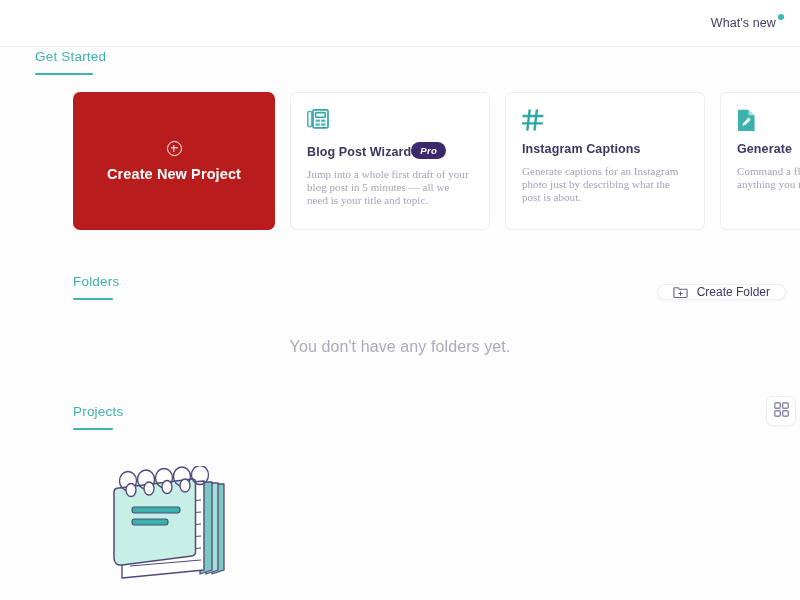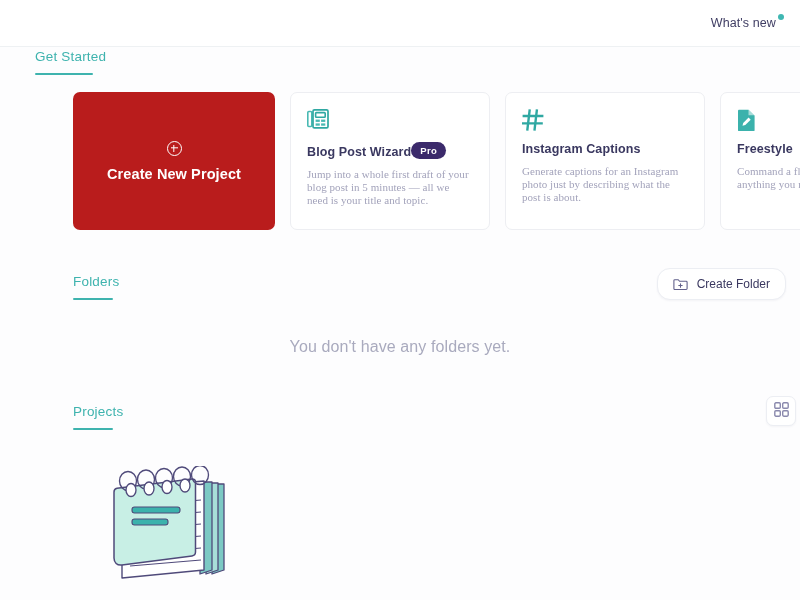--- a/index.html
+++ b/index.html
@@ -148,20 +148,21 @@
     white-space: nowrap;
   }
   .pro-badge {
     background: #3b2a6b;
     color: #ffffff;
     font-size: 9.5px;
     font-weight: bold;
     border-radius: 9px;
     padding: 2.5px 9px 3px 9px;
     letter-spacing: .3px;
+    font-style: italic;
   }
   .card-desc {
     font-size: 11px;
     line-height: 13px;
     color: #a3a3bb;
     letter-spacing: .05px;
     font-family: Liberation Serif, serif;
   }
 
   
@@ -170,21 +171,21 @@
     align-items: flex-end;
     justify-content: space-between;
     padding: 0 14px 0 73px;
     margin-top: 42px;
   }
   .btn-create-folder {
     background: #ffffff;
     border: 1px solid #eceef3;
     border-radius: 13px;
     box-shadow: 0 1px 2px rgba(60,60,90,.05);
-    height: 32px;
+    height: 16px;
     display: flex;
     align-items: center;
     gap: 9px;
     padding: 0 15px;
     font-size: 12px;
     color: #3a3860;
     cursor: pointer;
     margin-top: -6px;
   }
   .btn-create-folder svg { display: block; }
@@ -282,21 +283,21 @@
 
     <div class="card">
       <div class="card-icon">
         <svg width="19" height="23" viewBox="0 0 19 23">
           <path d="M1 1.6 C1 1.1 1.4 0.7 1.9 0.7 L11.5 0.7 L17.6 6.5 L17.6 21.2 C17.6 21.7 17.2 22.1 16.7 22.1 L1.9 22.1 C1.4 22.1 1 21.7 1 21.2 Z" fill="#3bb2ac"></path>
           <path d="M11.5 0.7 L11.5 6.2 L17.6 6.2 Z" fill="#ffffff" opacity="0.55"></path>
           <path d="M11.6 8.6 L6.2 14.0 L5.5 16.8 L8.3 16.1 L13.7 10.7 Z" fill="#ffffff"></path>
         </svg>
       </div>
       <div class="card-title-row">
-        <div class="card-title">Freestyle</div>
+        <div class="card-title">Generate</div>
       </div>
       <div class="card-desc">Command a flexible AI to write anything you need.</div>
     </div>
 
   </div>
 
   <div class="folders-head">
     <div>
       <div class="section-title">Folders</div>
       <div class="rule w-short"></div>

